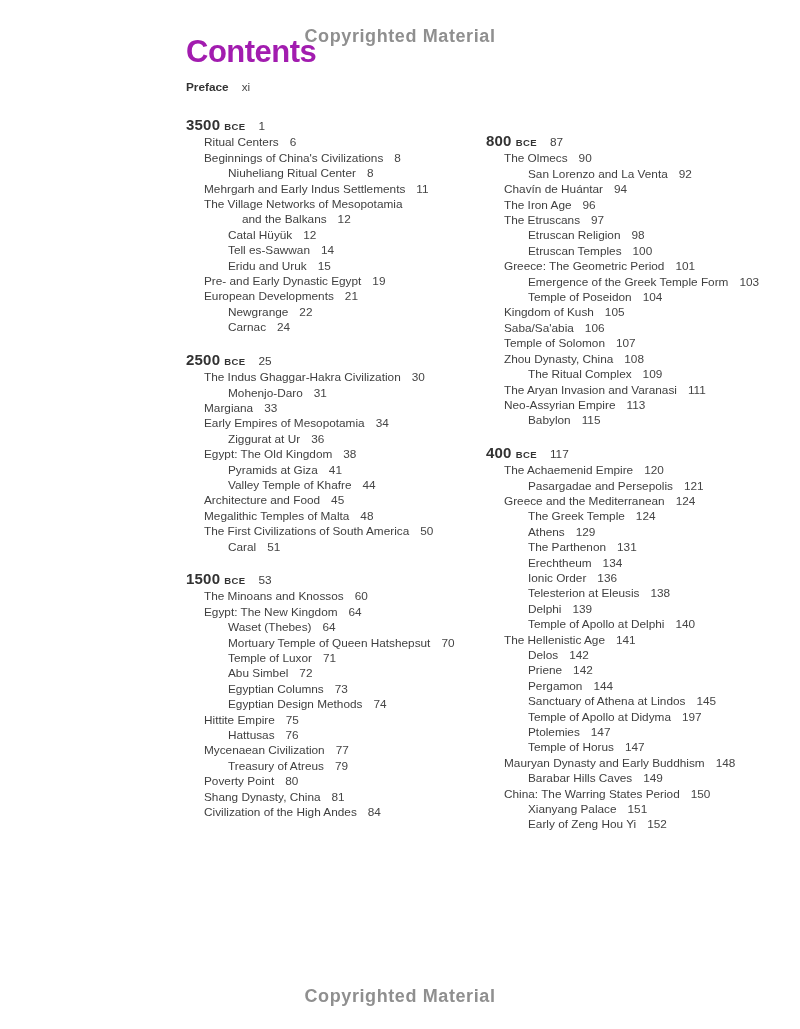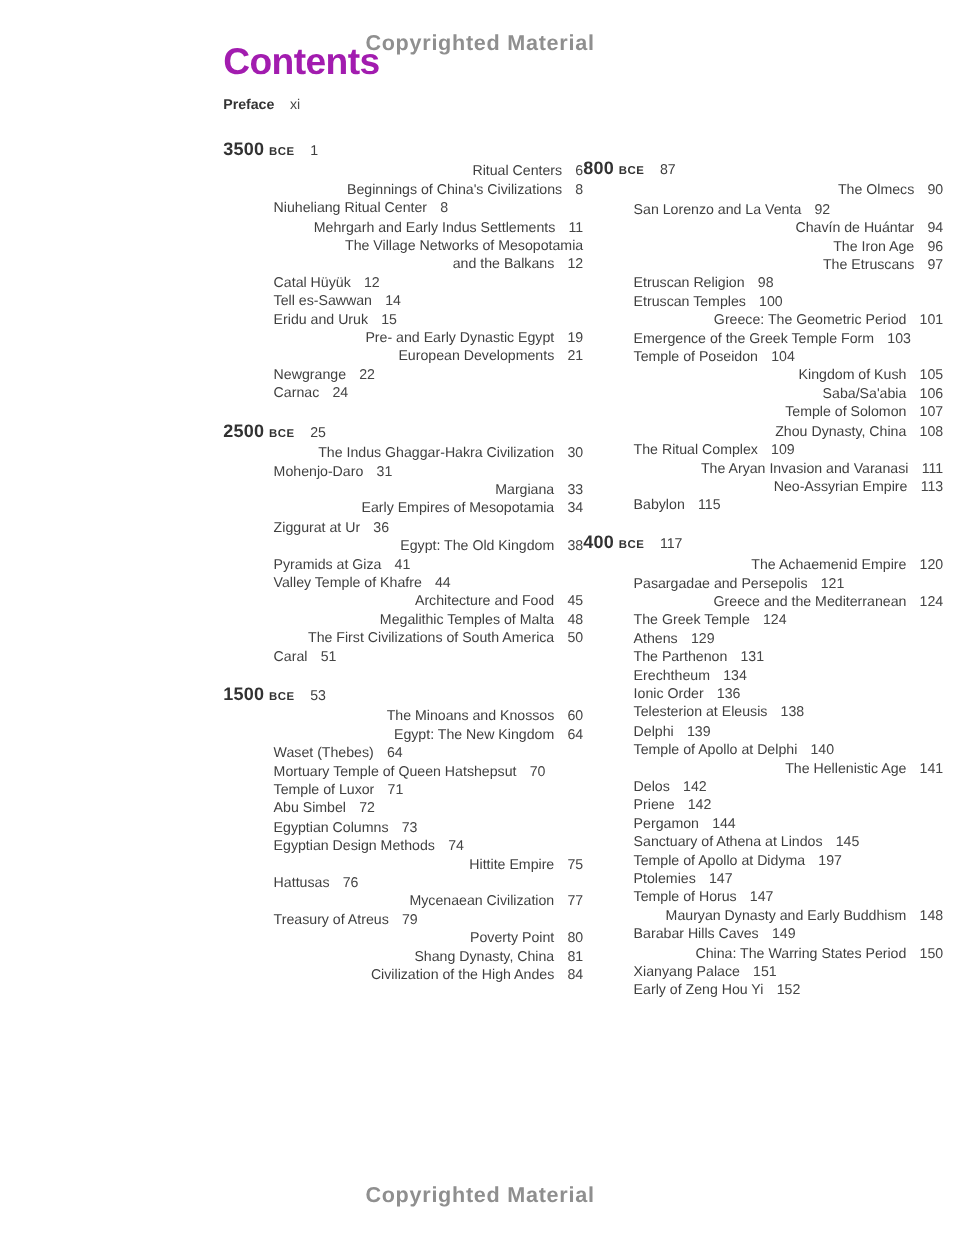--- a/index.html
+++ b/index.html
@@ -81,21 +81,21 @@
     font-weight: normal;
     color: #3f3f3f;
   }
 
   .entry {
     font-size: 11.8px;
     line-height: 15.4px;
     white-space: nowrap;
     color: #3f3f3f;
   }
-  .entry.l1 { padding-left: 18px; text-align: right; }
+  .entry.l1 { padding-left: 18px; }
   .entry.l2 { padding-left: 42px; }
   .entry .pg { margin-left: 11px; color: #454545; }
   .cont-line { padding-left: 38px; }
 </style>
 </head>
 <body>
 
 <div class="copyright top">Copyrighted Material</div>
 
 <h1 class="title">Contents</h1>

